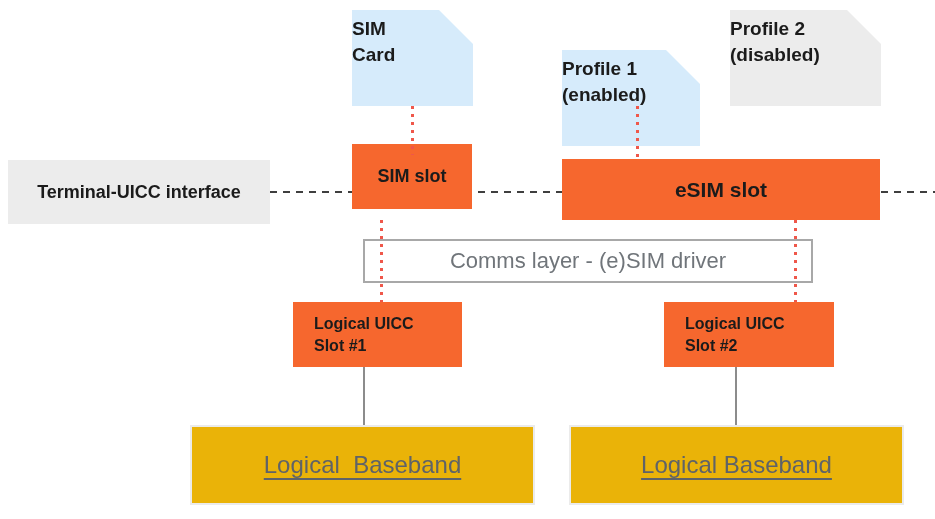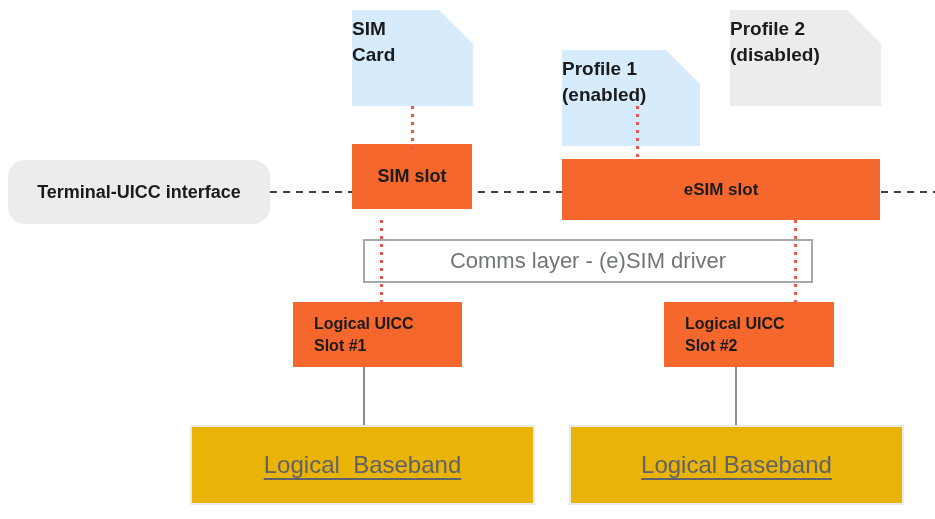--- a/index.html
+++ b/index.html
@@ -107,29 +107,29 @@
   <div class="abs card blue" style="left:562px;top:10px;width:138px;height:96px;margin-top:40px;">
     <span class="pre">Profile 1
 (enabled)</span>
   </div>
 
   <div class="abs card gray" style="left:730px;top:10px;width:151px;height:96px;">
     <span class="pre">Profile 2
 (disabled)</span>
   </div>
 
-  <div class="abs terminal-box" style="left:8px;top:160px;width:262px;height:64px;border-radius:17px;">
+  <div class="abs terminal-box" style="left:8px;top:160px;width:262px;height:64px;">
     <span>Terminal-UICC interface</span>
   </div>
 
   <div class="abs slot" style="left:352px;top:144px;width:120px;height:65px;font-size:18px;">
     <span>SIM slot</span>
   </div>
 
-  <div class="abs slot" style="left:562px;top:159px;width:318px;height:61px;font-size:17px;">
+  <div class="abs slot" style="left:562px;top:159px;width:318px;height:61px;font-size:21px;">
     <span>eSIM slot</span>
   </div>
 
   <div class="abs comms-box" style="left:363px;top:239px;width:450px;height:44px;">
     <span>Comms layer - (e)SIM driver</span>
   </div>
 
   <div class="abs dotted-v" style="left:411px;top:106px;height:49px;"></div>
   <div class="abs dotted-v" style="left:380px;top:220px;height:82px;"></div>
   <div class="abs dotted-v" style="left:636px;top:106px;height:53px;"></div>

